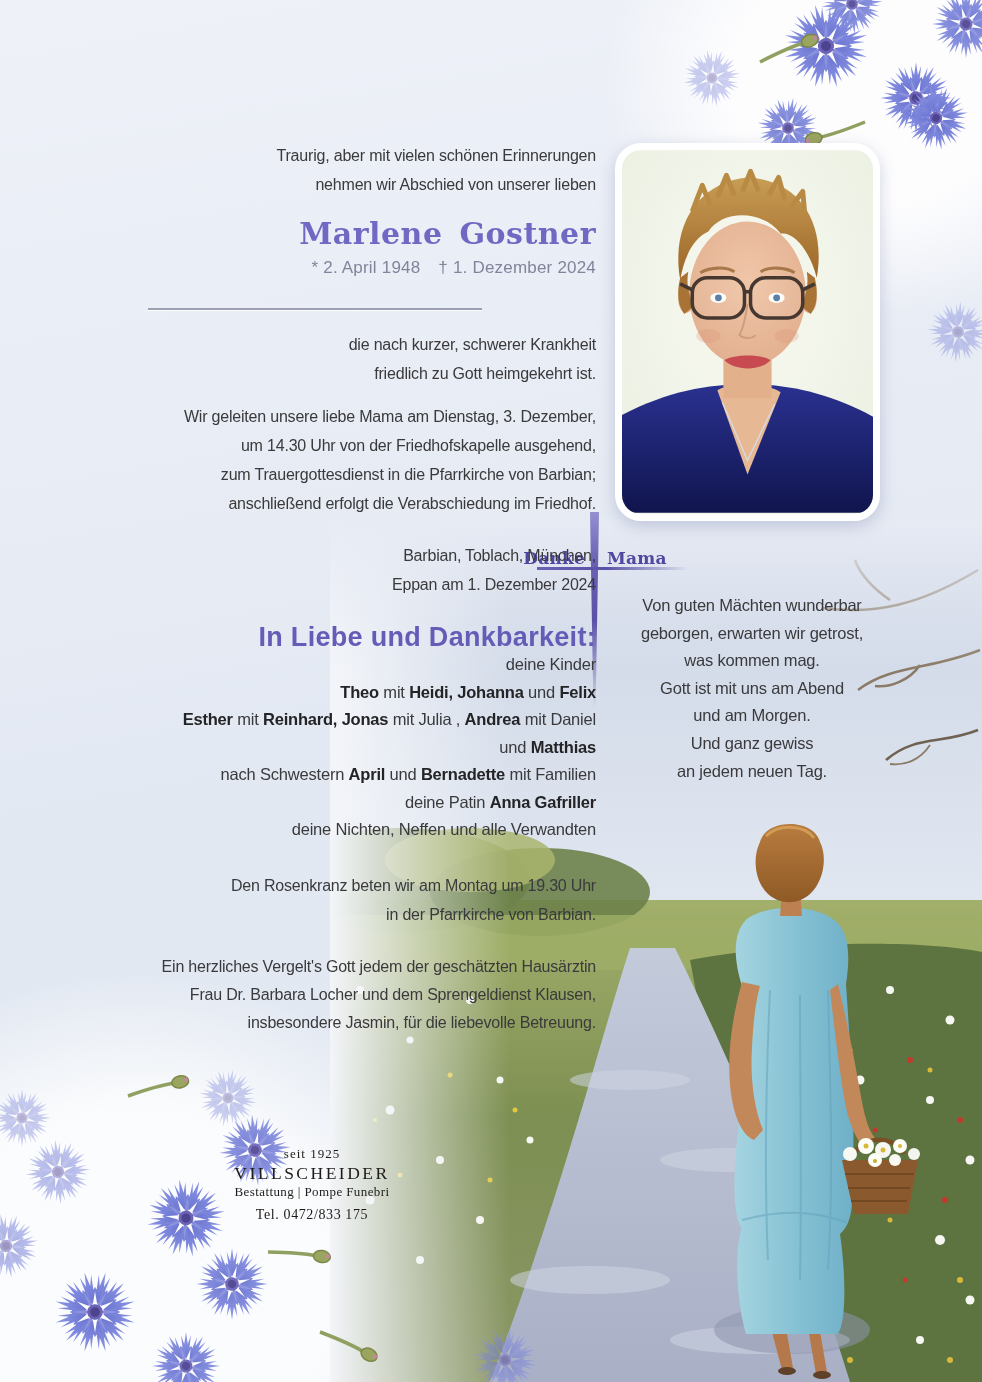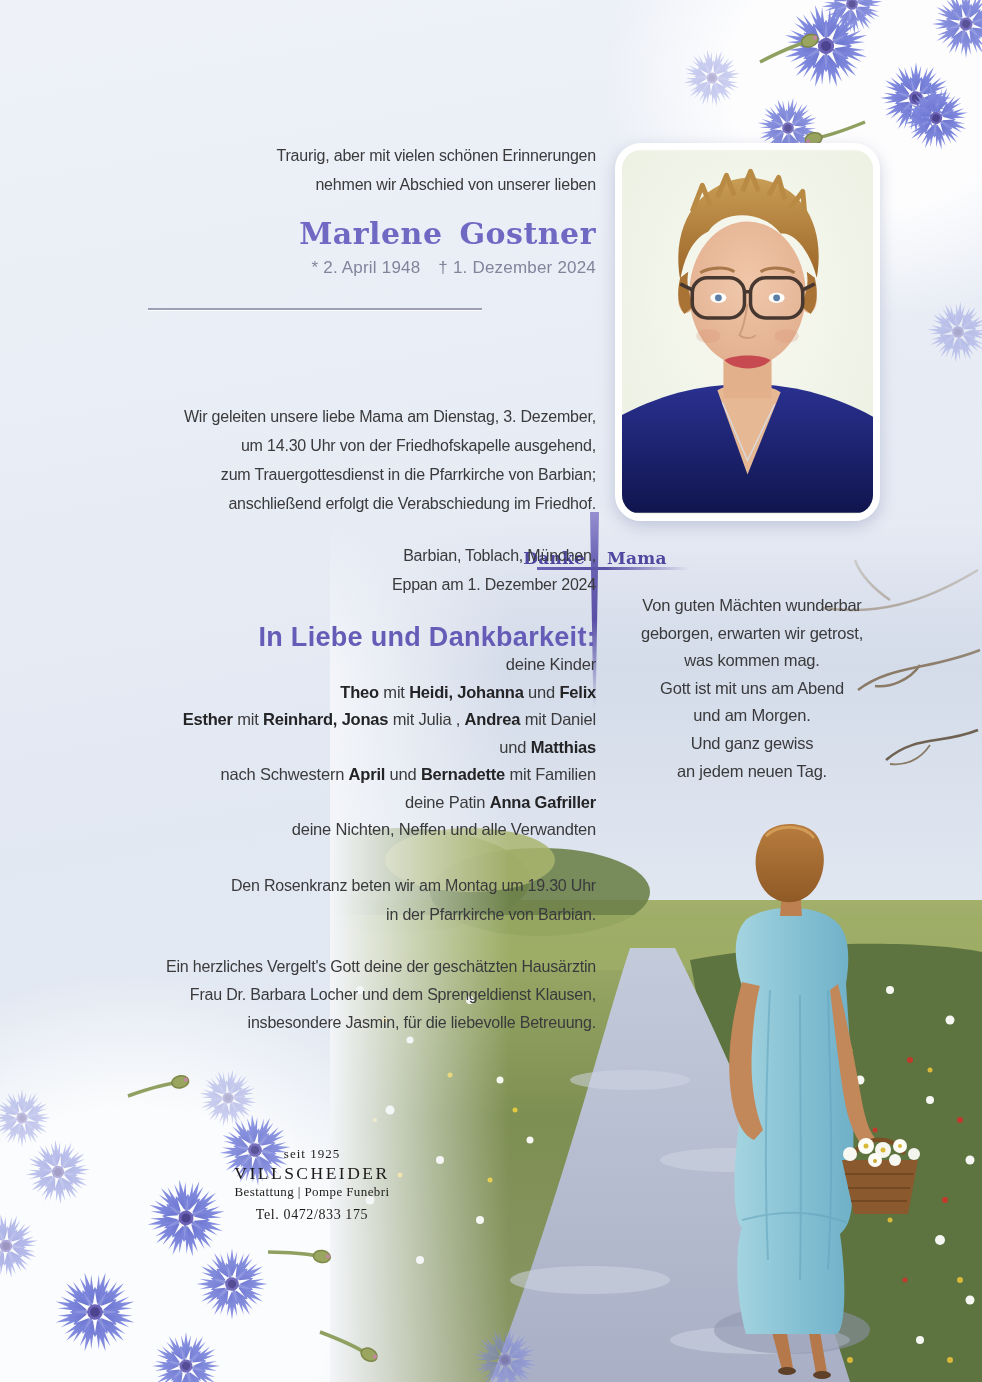--- a/index.html
+++ b/index.html
@@ -387,20 +387,24 @@
   </div>
 
   <div class="tb left-col name">Marlene Gostner</div>
 
   <div class="tb left-col dates">
     <span>* 2. April 1948</span><span class="gap"></span><span>† 1. Dezember 2024</span>
   </div>
 
   <div class="divider"></div>
 
+  <div class="tb left-col passing body-text">
+    <div>die nach kurzer, schwerer Krankheit</div>
+    <div>friedlich zu Gott heimgekehrt ist.</div>
+  </div>
 
   <div class="tb left-col funeral body-text">
     <div>Wir geleiten unsere liebe Mama am Dienstag, 3. Dezember,</div>
     <div>um 14.30 Uhr von der Friedhofskapelle ausgehend,</div>
     <div>zum Trauergottesdienst in die Pfarrkirche von Barbian;</div>
     <div>anschließend erfolgt die Verabschiedung im Friedhof.</div>
   </div>
 
   <div class="tb left-col places body-text">
     <div>Barbian, Toblach, München,</div>
@@ -418,21 +422,21 @@
     <div><span>deine Patin </span><span class="b">Anna Gafriller</span></div>
     <div>deine Nichten, Neffen und alle Verwandten</div>
   </div>
 
   <div class="tb left-col rosary body-text">
     <div>Den Rosenkranz beten wir am Montag um 19.30 Uhr</div>
     <div>in der Pfarrkirche von Barbian.</div>
   </div>
 
   <div class="tb left-col thanks body-text">
-    <div>Ein herzliches Vergelt's Gott deine der geschätzten Hausärztin</div>
+    <div>Ein herzliches Vergelt's Gott jedem der geschätzten Hausärztin</div>
     <div>Frau Dr. Barbara Locher und dem Sprengeldienst Klausen,</div>
     <div>insbesondere Jasmin, für die liebevolle Betreuung.</div>
   </div>
 
   <div class="tb poem">
     <div>Von guten Mächten wunderbar</div>
     <div>geborgen, erwarten wir getrost,</div>
     <div>was kommen mag.</div>
     <div>Gott ist mit uns am Abend</div>
     <div>und am Morgen.</div>

